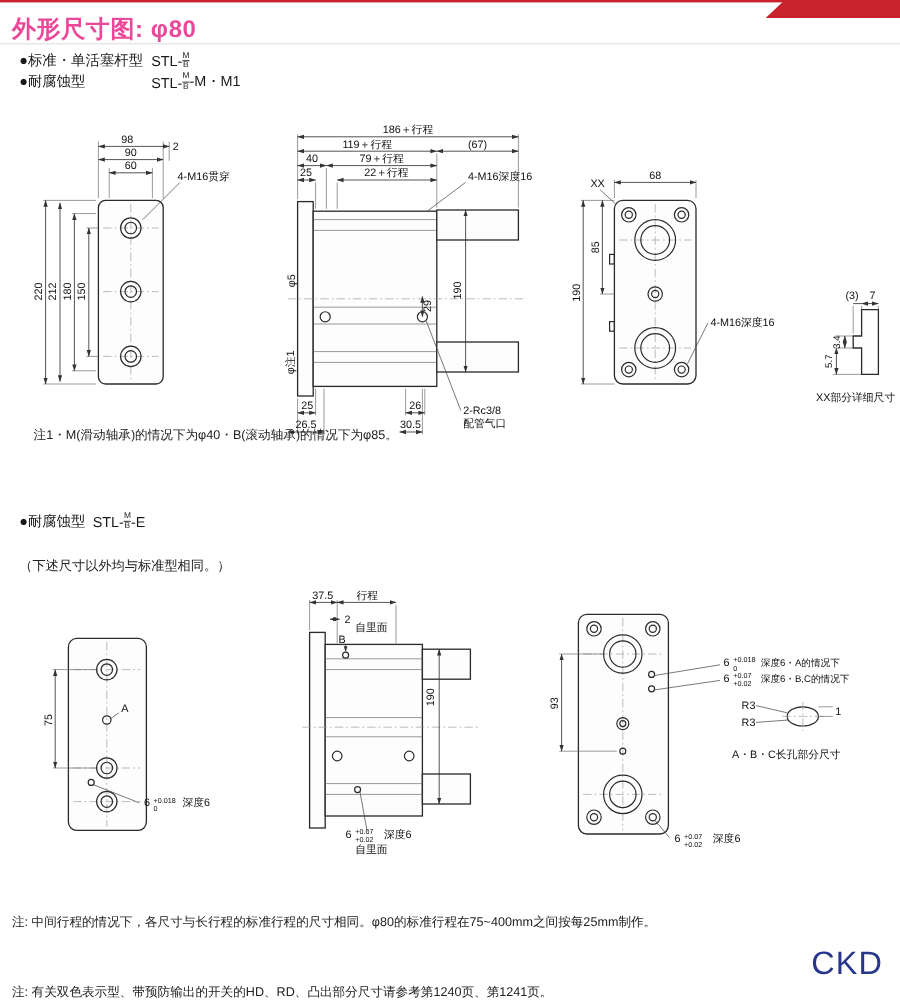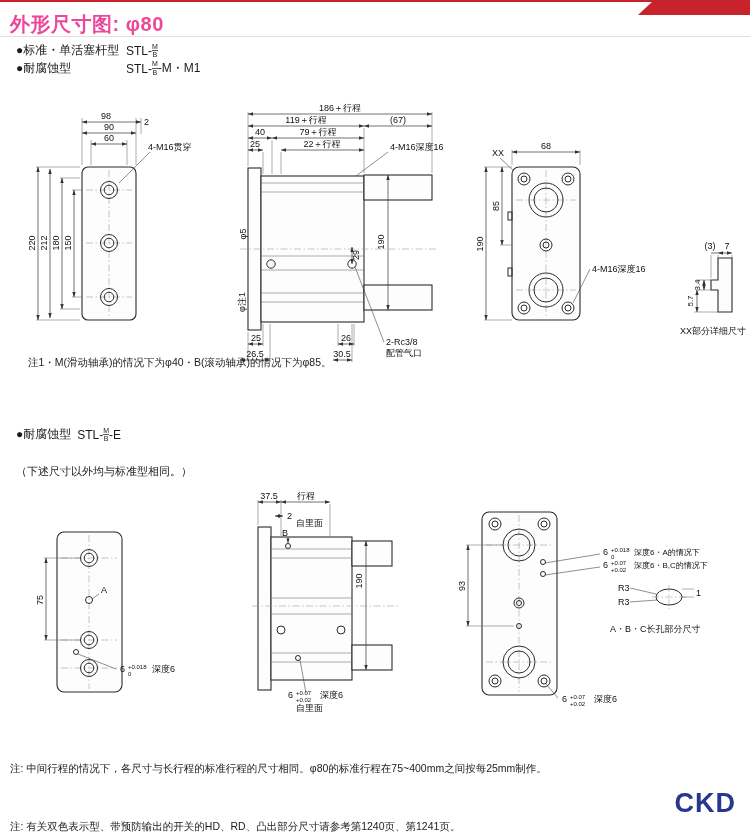--- a/index.html
+++ b/index.html
@@ -11,21 +11,21 @@
   .title{position:absolute;top:11px;left:10px;font-size:20px;font-weight:bold;color:#ec4899;letter-spacing:.5px}
   .hrule{position:absolute;top:36px;left:0;width:750px;height:1px;background:#e0e0e0}
   .bullet{position:absolute;left:16px;font-size:12px;display:flex;align-items:flex-end}
   .blabel{display:inline-block;width:110px}
   .code{display:inline-flex;align-items:center;font-size:12px}
   .stack{display:inline-flex;flex-direction:column;font-size:7px;line-height:1.1;text-align:center}
   .stack .up{border-bottom:.5px solid #555}
   .note-line{position:absolute;font-size:10.5px;color:#222}
   .sub-line{position:absolute;font-size:11px;color:#222}
   .foot{position:absolute;left:10px;font-size:10.5px;color:#222;width:720px;white-space:nowrap}
-  .logo{position:absolute;right:14px;top:788px;font-size:27px;font-weight:bold;color:#28368c;letter-spacing:1px}
+  .logo{position:absolute;right:14px;top:788px;font-size:27px;font-weight:normal;color:#28368c;letter-spacing:1px}
   svg{position:absolute;left:0}
   .svg1{top:88px}
   .svg2{top:476px}
   svg text{font-family:"Liberation Sans","DejaVu Sans",sans-serif;font-size:9px;fill:#111}
   svg text.t8{font-size:8px}
   svg text.t6{font-size:6px}
   .ol{fill:#fdfdfd;stroke:#2b2b2b;stroke-width:1.1}
   .ol2{fill:none;stroke:#2b2b2b;stroke-width:1}
   .thin{stroke:#666;stroke-width:.55;fill:none}
   .cl{stroke:#999;stroke-width:.55;fill:none;stroke-dasharray:7 2.5 1.5 2.5}

